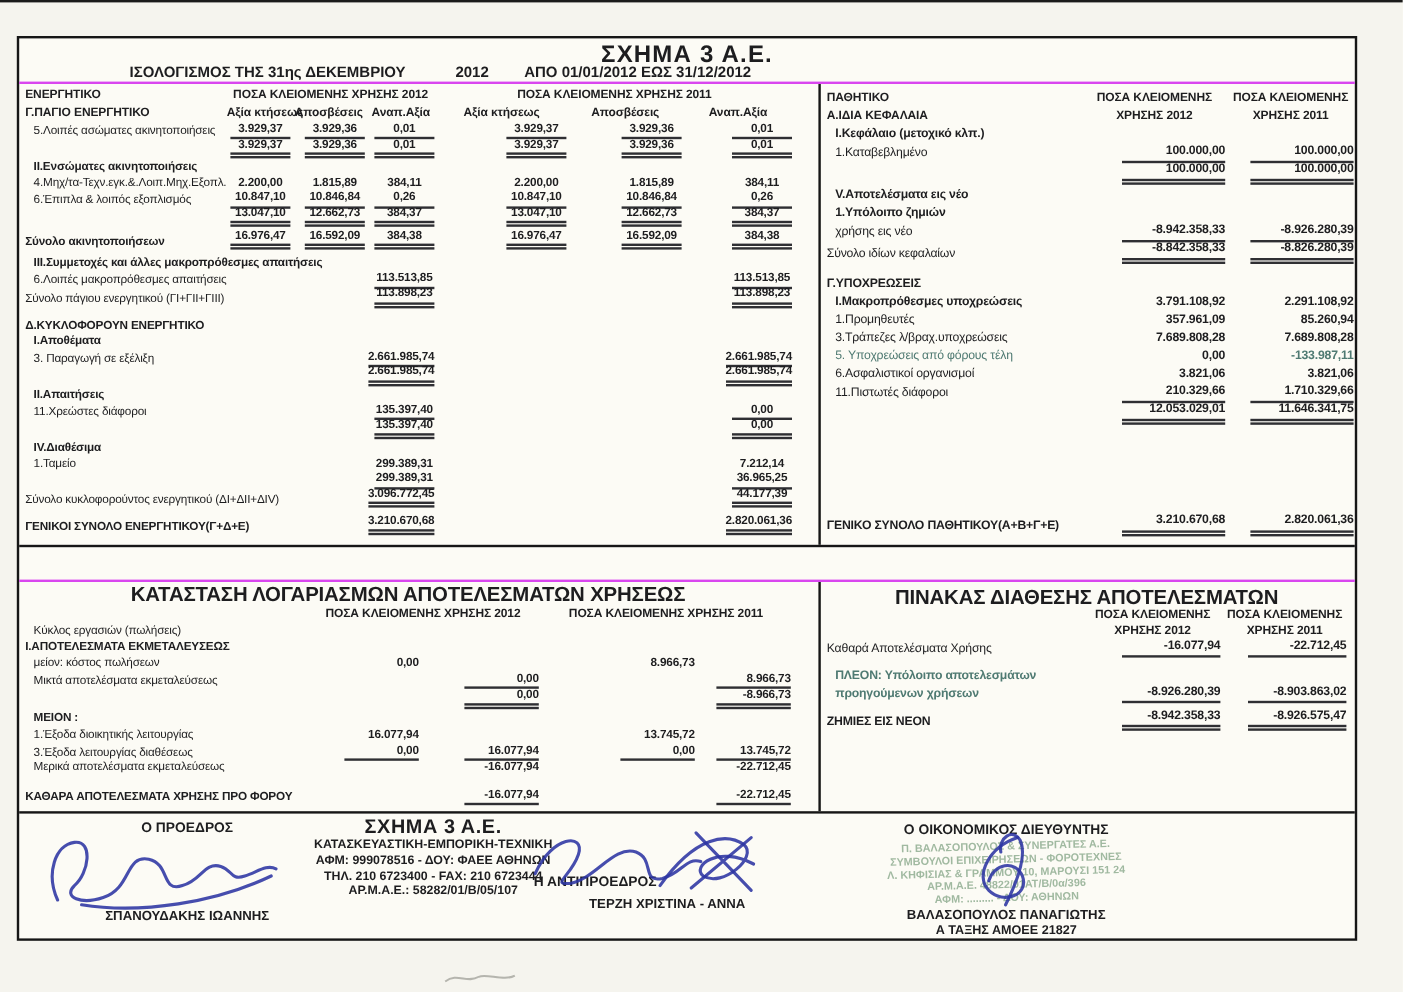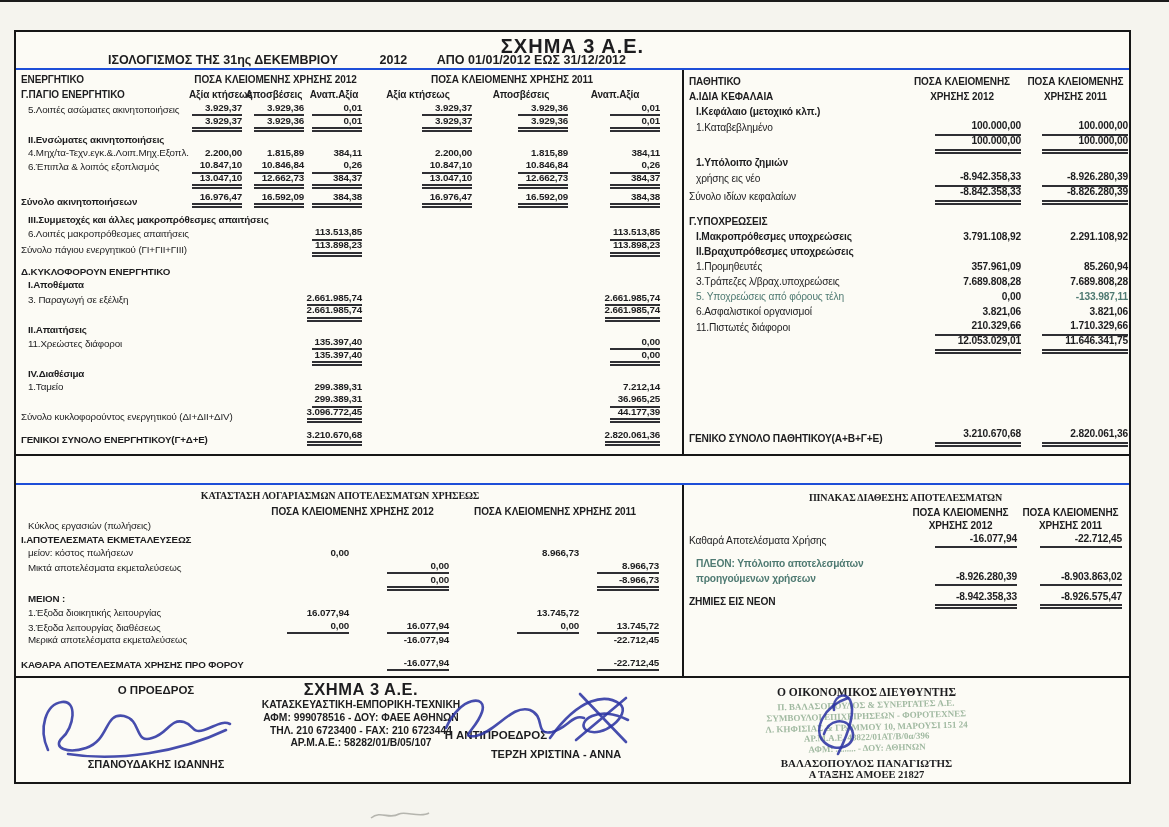--- a/index.html
+++ b/index.html
@@ -5,21 +5,21 @@
 :root{--sig:#2c34a3;--stamp:#7fa183;--ink:#1d1d1f;}
 html,body{margin:0;padding:0;}
 body{width:1169px;height:827px;background:#f5f4ee;font-family:"Liberation Sans",sans-serif;color:var(--ink);position:relative;overflow:hidden;}
 .scan-edge{position:absolute;top:0;left:0;width:1169px;height:2px;background:#1b1b1b;}
 .sheet{position:absolute;left:14px;top:30px;width:1113px;height:750px;border:2px solid #161616;background:#fcfbf5;display:flex;flex-direction:column;}
 .titleband{position:relative;height:36px;flex:none;}
 .company-title{position:absolute;left:0;right:0;top:3px;text-align:center;font-size:20px;font-weight:700;letter-spacing:1px;}
 .subtitle{position:absolute;left:92px;top:21px;font-size:12.5px;font-weight:700;white-space:nowrap;}
 .subtitle .yr{margin-left:38px;}
 .subtitle .pd{margin-left:26px;}
-.panel{display:flex;border-top:2px solid #1d4ed8;border-bottom:2px solid #161616;flex:none;}
+.panel{display:flex;border-top:2px solid #d946ef;border-bottom:2px solid #161616;flex:none;}
 .p1{height:384px;}
 .gap{height:27px;flex:none;}
 .p2{height:191px;}
 .pane{box-sizing:border-box;overflow:hidden;}
 .pane.left{width:666px;flex:none;padding:2px 6px 0 4px;}
 .pane.right{flex:1;border-left:2px solid #161616;padding:4px 4px 0 4px;}
 .tbl{display:block;}
 .tr{display:grid;align-items:end;height:12.8px;line-height:12.4px;}
 .t-assets .tr{grid-template-columns:168px 55px 62px 58px 110px 96px 92px;}
 .t-liab .tr{grid-template-columns:214px 120px 107px;height:15px;line-height:14.5px;}
@@ -29,45 +29,45 @@
 .t-income .tr.hdr:first-child,.t-result .tr.hdr:first-child{height:17px;line-height:16px;}
 .t-result .tr.hdr{height:13px;line-height:12.5px;}
 .tr.sp{height:6px;}
 .tr.sp2{height:10px;}
 .tr.sp3{height:14px;}
 .tr.spbig{height:78px;}
 .td{font-size:9.8px;white-space:nowrap;overflow:visible;padding:0 1px;letter-spacing:-0.15px;}
 .t-liab .td,.t-result .td{font-size:10.2px;}
 .td>span{display:inline-block;}
 .td.n{text-align:right;font-weight:700;}
-.t-assets .td.n>span{min-width:50px;text-align:right;}
+.t-assets .td.n>span{min-width:50px;text-align:center;}
 .t-liab .td.n>span{min-width:86px;text-align:right;}
 .t-income .td.n>span{min-width:62px;text-align:right;}
 .t-result .td.n>span{min-width:82px;text-align:right;}
 .td.b{font-weight:700;}
 .td.ctr{text-align:center;}
 .td.tdu{text-decoration:underline;}
 .td.hh{font-size:10px;font-weight:700;letter-spacing:-0.1px;}
-.td.tt{font-size:10px;font-family:Liberation Serif, serif;}
+.td.tt{font-size:17px;}
 .td.i1{padding-left:8px;}
 .td.gr{color:#4f7a72;}
 .td.u>span{border-bottom:2px solid #2f2f33;}
 .td.dd>span{border-bottom:5px double #2f2f33;}
 .footerbox{position:relative;flex:1;}
 .fblock{position:absolute;text-align:center;}
 .fhead{font-size:11.5px;font-weight:700;}
 .fname{font-size:11px;font-weight:700;white-space:nowrap;}
 .company-stamp{left:190px;top:2px;width:310px;}
 .cs-name{font-size:16.5px;font-weight:700;letter-spacing:.5px;}
 .cs-lines div{font-size:10.3px;font-weight:700;line-height:12.8px;white-space:nowrap;}
 .president{left:20px;top:6px;width:240px;}
 .president .fname{margin-top:62px;}
 .vice{left:400px;top:4px;width:160px;margin-top:47px;}
 .vice-name{position:absolute;left:450px;top:66px;width:180px;text-align:center;}
-.findir{left:708px;top:8px;width:285px;font-family:Liberation Serif, serif;}
+.findir{left:680px;top:8px;width:285px;}
 .acc-stamp{margin-top:2px;transform:rotate(-1.5deg);color:#8aa98c;opacity:.8;}
 .acc-stamp div{font-size:9px;font-weight:700;line-height:10.8px;white-space:nowrap;}
 .findir .fname{margin-top:3px;}
 .findir .flicense{font-size:10.5px;font-weight:700;}
 .sig{position:absolute;pointer-events:none;}
 .sig path{fill:none;stroke:var(--sig);stroke-width:2.6;stroke-linecap:round;stroke-linejoin:round;opacity:.88;}
 .sig-president{left:18px;top:14px;}
 .sig-vice{left:414px;top:6px;}
 .sig-findir{left:778px;top:14px;}
 .pen-mark{position:absolute;left:365px;top:806px;}
@@ -297,43 +297,43 @@
             <div class="td n u"><span>100.000,00</span></div>
             <div class="td n u"><span>100.000,00</span></div>
           </div>
           <div class="tr">
             <div class="td"><span></span></div>
             <div class="td n dd"><span>100.000,00</span></div>
             <div class="td n dd"><span>100.000,00</span></div>
           </div>
           <div class="tr sp"></div>
           <div class="tr">
+            <div class="td b i1"><span>V.Αποτελέσματα εις νέο</span></div>
+          </div>
+          <div class="tr">
             <div class="td b i1"><span>1.Υπόλοιπο ζημιών</span></div>
           </div>
           <div class="tr">
             <div class="td i1"><span>χρήσης εις νέο</span></div>
             <div class="td n u"><span>-8.942.358,33</span></div>
             <div class="td n u"><span>-8.926.280,39</span></div>
           </div>
           <div class="tr">
             <div class="td"><span>Σύνολο ιδίων κεφαλαίων</span></div>
             <div class="td n dd"><span>-8.842.358,33</span></div>
             <div class="td n dd"><span>-8.826.280,39</span></div>
           </div>
           <div class="tr sp3"></div>
           <div class="tr">
             <div class="td b"><span>Γ.ΥΠΟΧΡΕΩΣΕΙΣ</span></div>
           </div>
           <div class="tr">
             <div class="td b i1"><span>Ι.Μακροπρόθεσμες υποχρεώσεις</span></div>
             <div class="td n"><span>3.791.108,92</span></div>
             <div class="td n"><span>2.291.108,92</span></div>
-          </div>
-          <div class="tr">
-            <div class="td b i1"><span>ΙΙ.Βραχυπρόθεσμες υποχρεώσεις</span></div>
           </div>
           <div class="tr">
             <div class="td i1"><span>1.Προμηθευτές</span></div>
             <div class="td n"><span>357.961,09</span></div>
             <div class="td n"><span>85.260,94</span></div>
           </div>
           <div class="tr">
             <div class="td i1"><span>3.Τράπεζες λ/βραχ.υποχρεώσεις</span></div>
             <div class="td n"><span>7.689.808,28</span></div>
             <div class="td n"><span>7.689.808,28</span></div>

